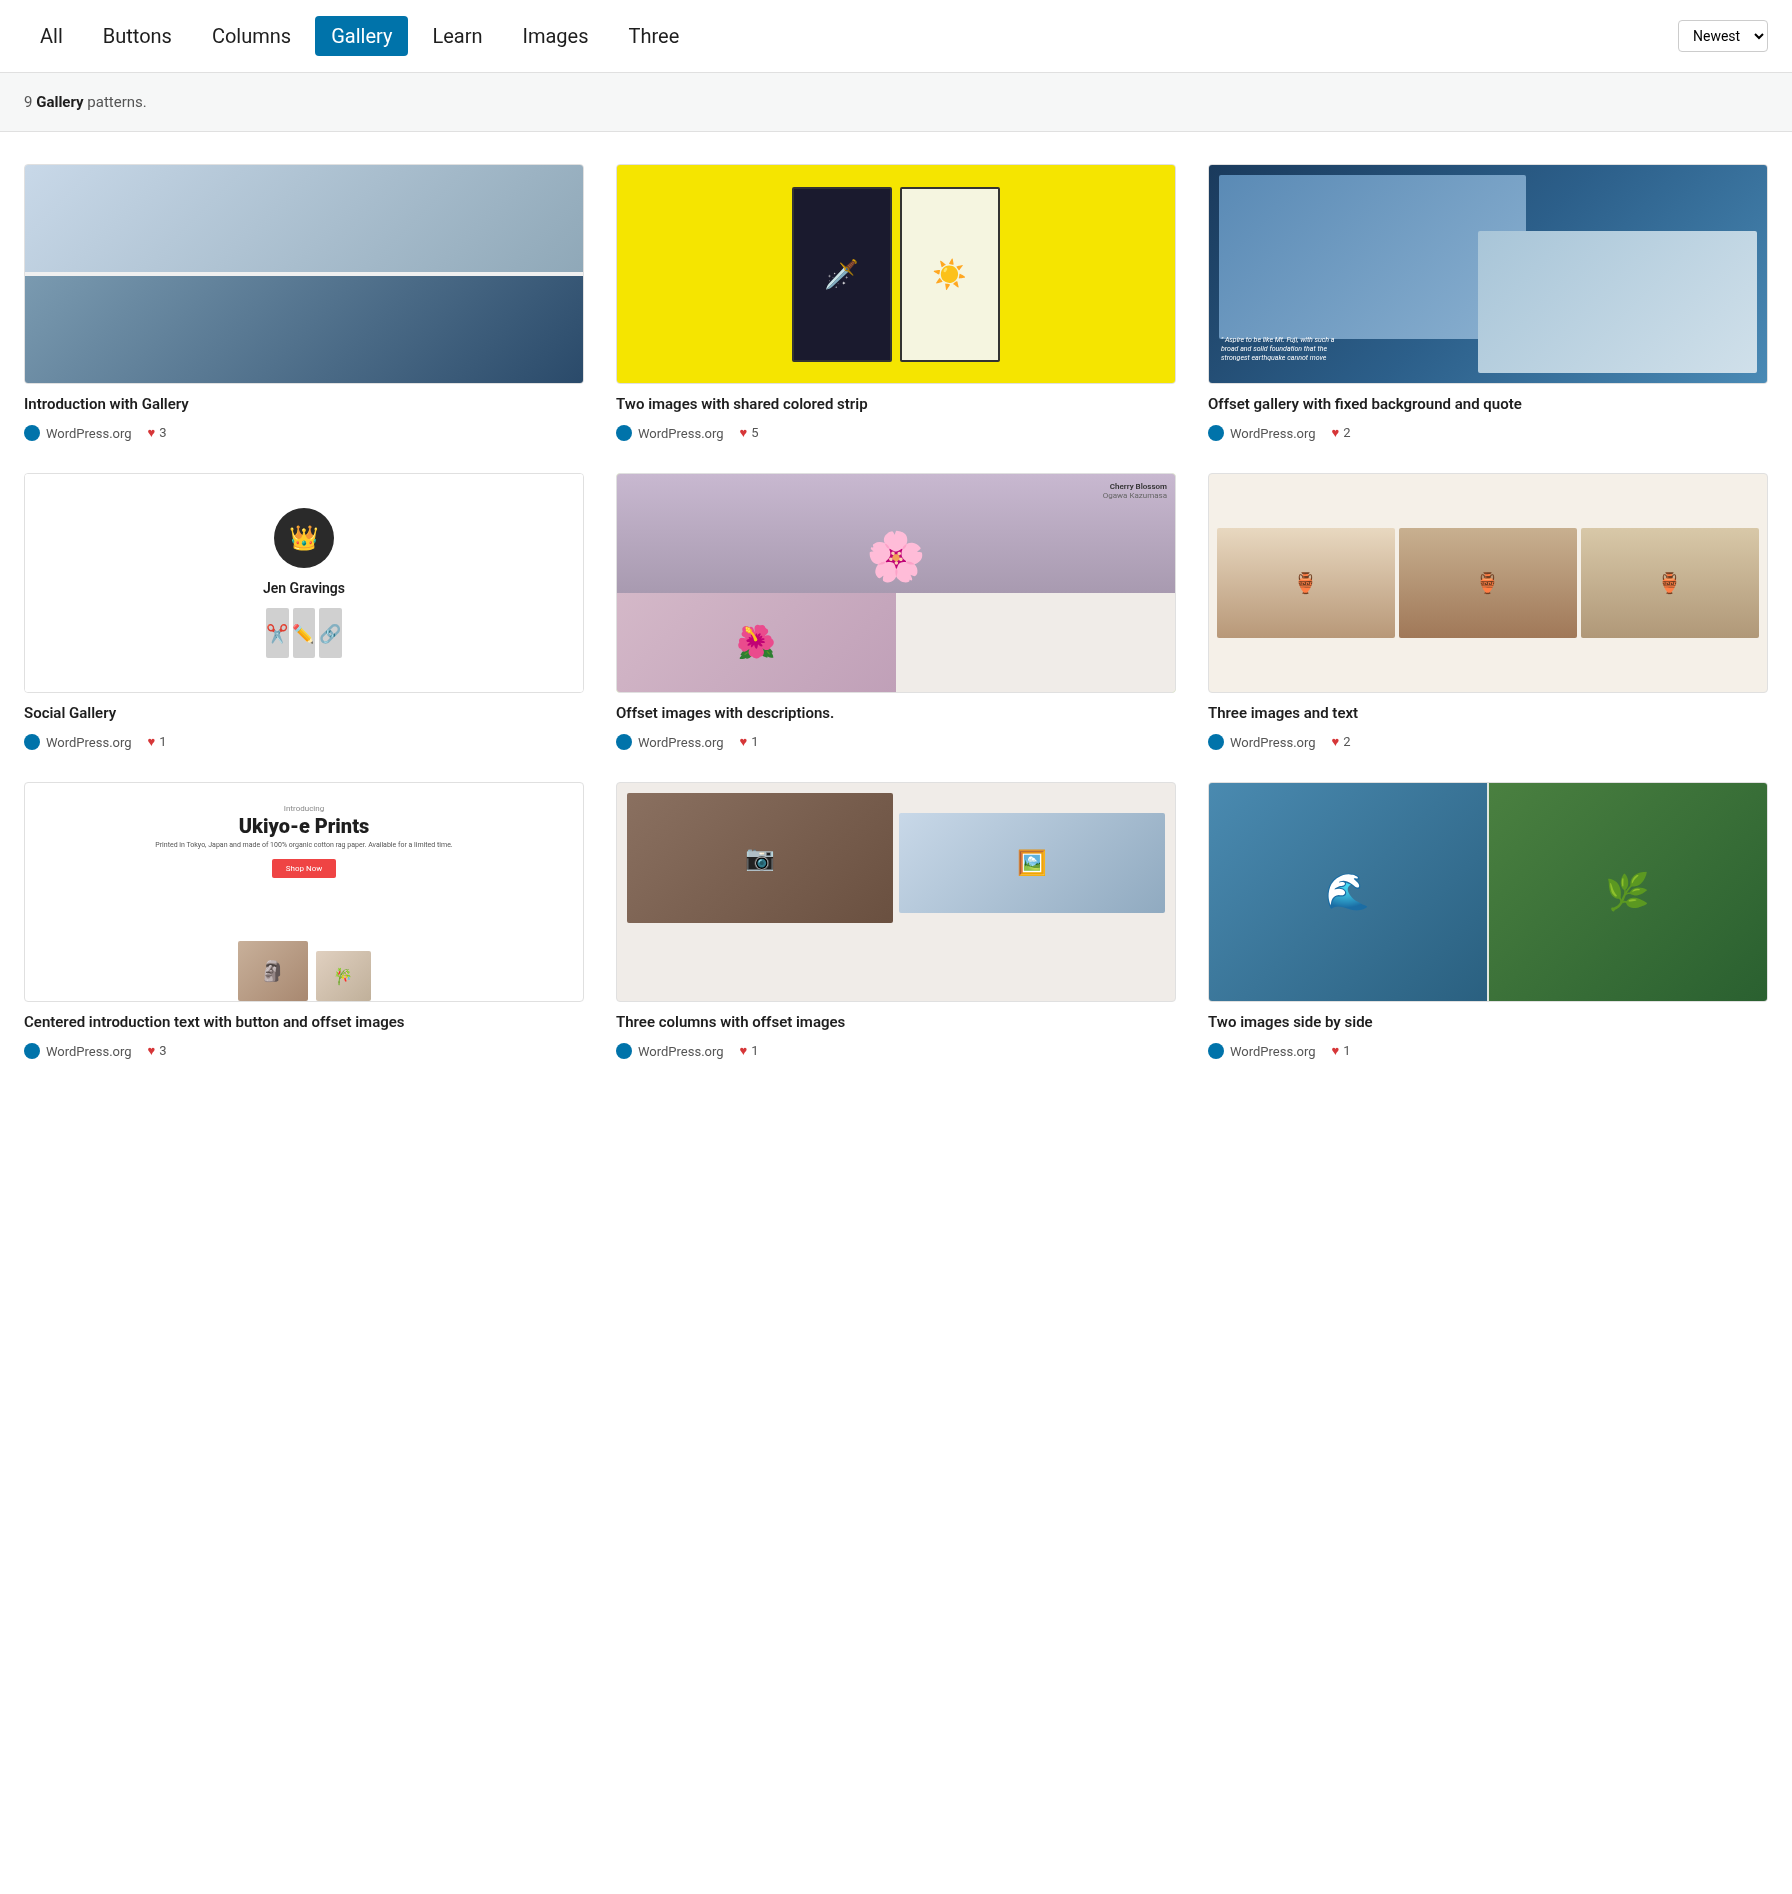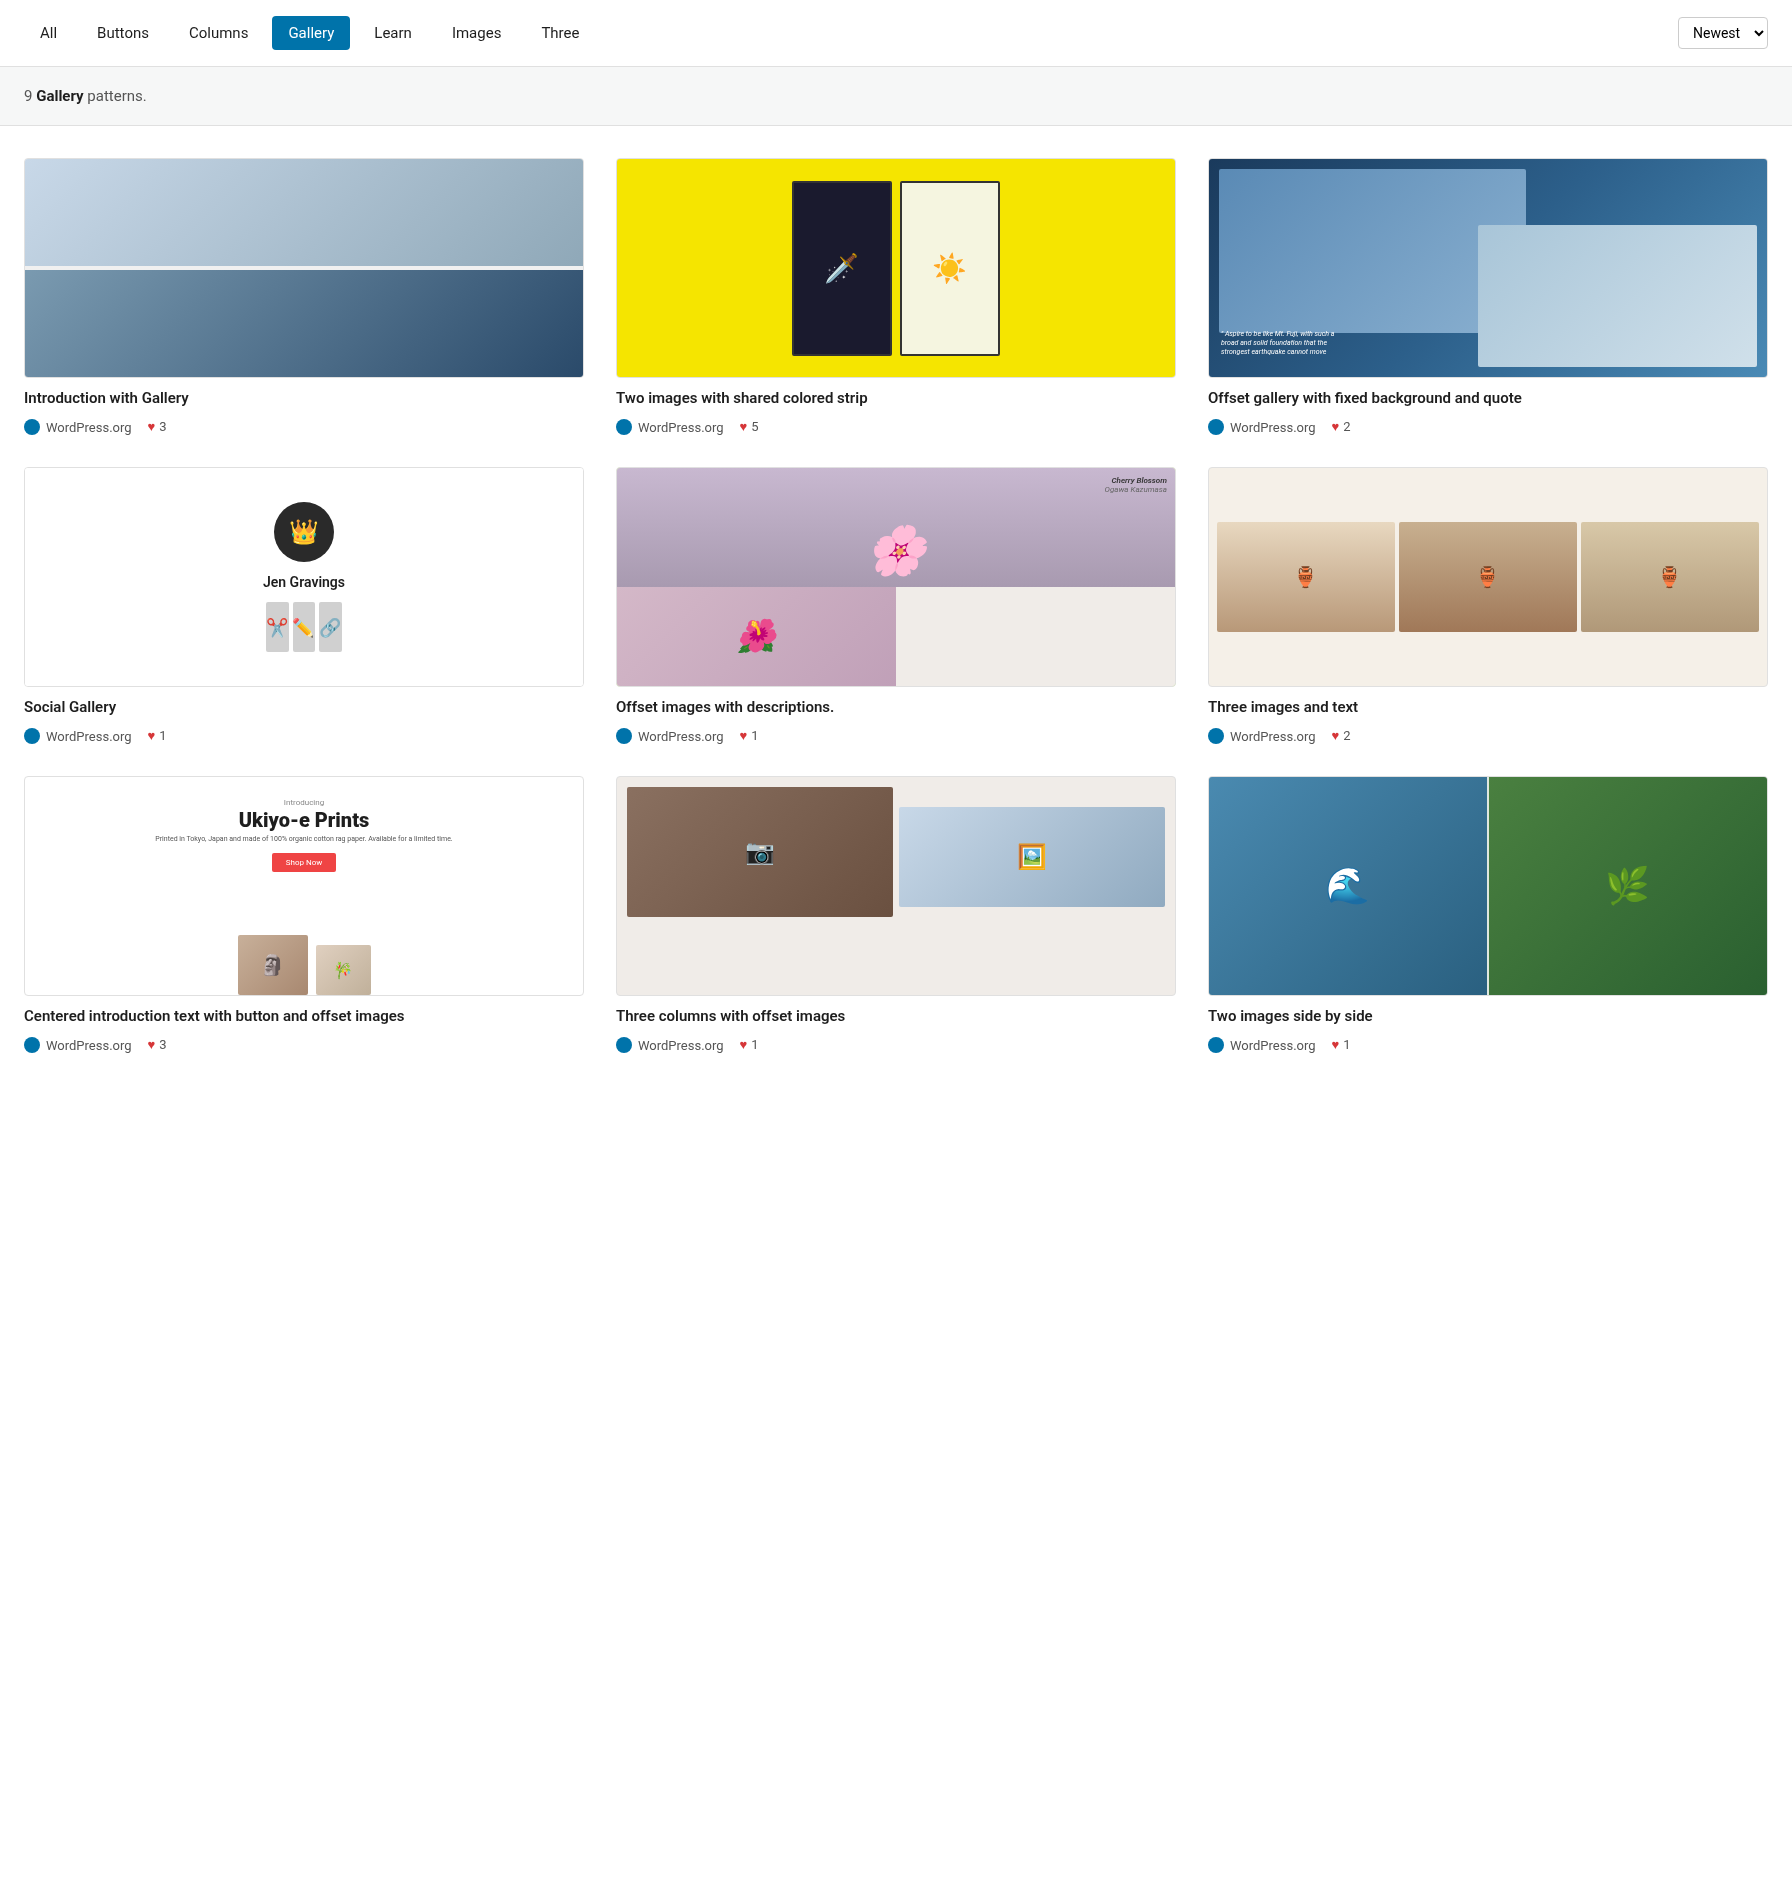--- a/index.html
+++ b/index.html
@@ -4,21 +4,21 @@
   <style>
     * { box-sizing: border-box; margin: 0; padding: 0; }
     body { font-family: -apple-system, BlinkMacSystemFont, "Segoe UI", Roboto, sans-serif; background: #fff; color: #1e1e1e; }
 
     
     .nav-bar {
       display: flex; align-items: center; padding: 16px 24px; border-bottom: 1px solid #e0e0e0;
       gap: 8px;
     }
     .nav-item {
-      padding: 8px 16px; border-radius: 4px; cursor: pointer; font-size: 15px; color: #1e1e1e;
+      padding: 8px 16px; border-radius: 4px; cursor: pointer; font-size: 20px; color: #1e1e1e;
       background: none; border: none; font-family: inherit;
     }
     .nav-item.active { background: #0073aa; color: #fff; }
     .nav-sort {
       margin-left: auto; display: flex; align-items: center; gap: 4px;
       border: 1px solid #ccc; border-radius: 4px; padding: 6px 10px; cursor: pointer;
       font-size: 14px; font-family: inherit; background: #fff;
     }
 
     
@@ -198,21 +198,21 @@
         <span>WordPress.org</span>
       </div>
       <div class="card-likes">
         <span class="heart-icon">♥</span>
         <span>1</span>
       </div>
     </div>
   </div>
 
   <div class="card">
-    <div class="card-thumb" style="background:#bef264;font-style:italic;">
+    <div class="card-thumb" style="background:#bef264;">
       <div style="height:100%; display:flex; flex-direction:column; overflow:hidden; background:#e8e0e8;">
 
         <div style="flex:1.2; background: linear-gradient(180deg,#c8b8d0 0%,#a89ab0 100%); display:flex; align-items:flex-end; justify-content:center; position:relative;">
           <div style="position:absolute;top:8px;right:8px;font-size:8px;color:#333; text-align:right;">
             <div style="font-weight:600;">Cherry Blossom</div>
             <div style="color:#666;">Ogawa Kazumasa</div>
           </div>
 
           <div style="font-size:48px; margin-bottom:8px;">🌸</div>
         </div>

